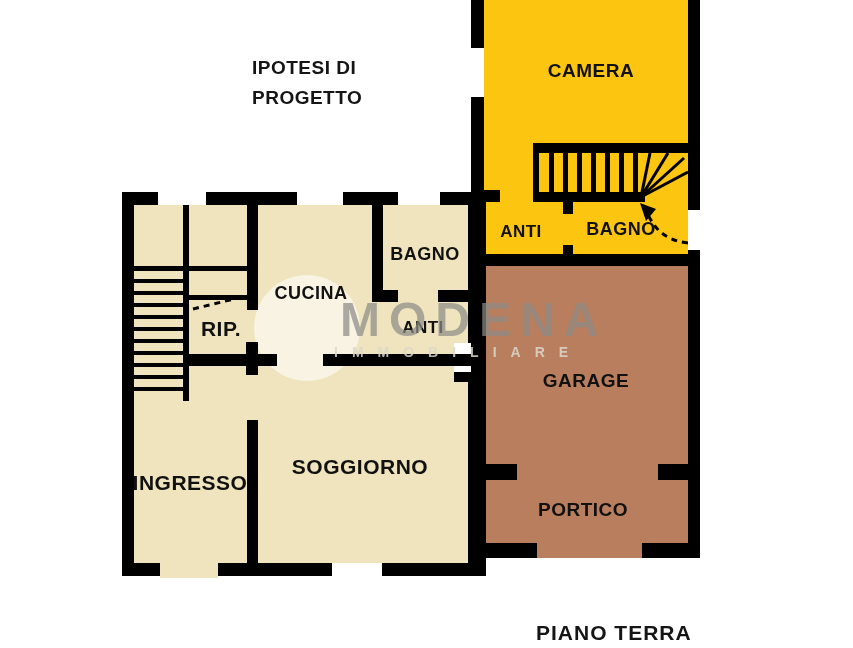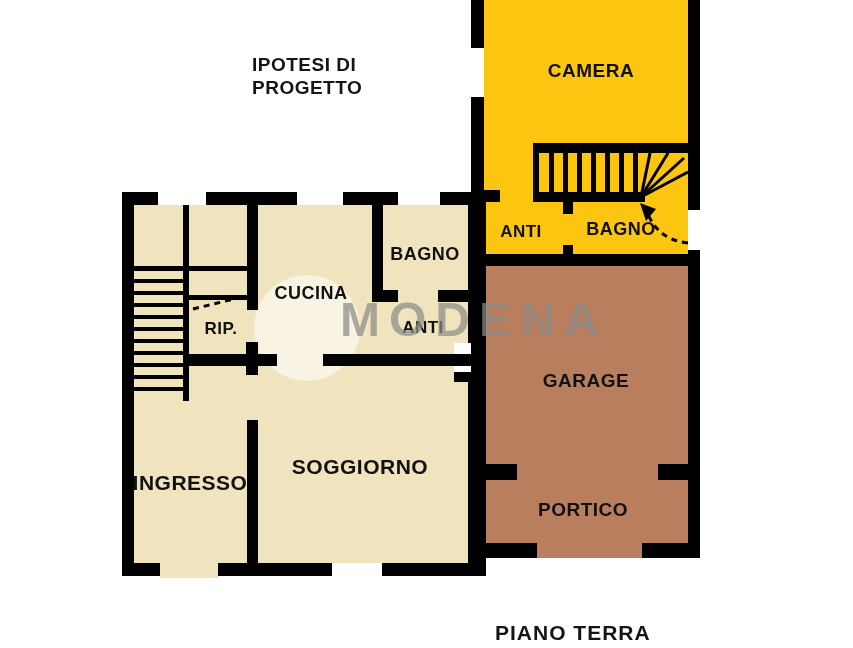--- a/index.html
+++ b/index.html
@@ -16,21 +16,21 @@
   .door-tab{position:absolute;z-index:4;background:var(--cream,#EFE4BE);}
   .tread{position:absolute;z-index:3;background:var(--wall,#000);}
   #overlay-svg{position:absolute;left:0;top:0;z-index:4;}
   .room-label{position:absolute;z-index:5;transform:translate(-50%,-50%);
       font-weight:bold;color:var(--label,#111);letter-spacing:0.5px;white-space:nowrap;}
   .wm-text{position:absolute;z-index:6;font-weight:bold;white-space:nowrap;
       color:rgba(140,138,135,0.72);}
   .wm-tag{position:absolute;z-index:6;font-weight:bold;white-space:nowrap;
       color:rgba(220,215,205,0.85);}
   .plan-title{position:absolute;z-index:7;font-weight:bold;color:#151515;
-      font-size:19px;line-height:23px;letter-spacing:0.5px;white-space:pre-line;}
+      font-size:19px;line-height:30px;letter-spacing:0.5px;white-space:pre-line;}
   .floor-label{position:absolute;z-index:7;font-weight:bold;color:#151515;
       font-size:21px;letter-spacing:1px;white-space:nowrap;}
 </style>
 </head>
 <body>
 
 <div id="plan">
 
   <div class="room-bg bg-cream" style="left:122px;top:192px;width:360px;height:384px;"></div>
   <div class="room-bg bg-yellow" style="left:471px;top:0;width:229px;height:266px;"></div>
@@ -106,26 +106,27 @@
     <line x1="193" y1="309" x2="242" y2="297" stroke="#000" stroke-width="3" stroke-dasharray="6,5"></line>
     <path d="M688,243 Q658,240 647,212" fill="none" stroke="#000" stroke-width="3" stroke-dasharray="6,5"></path>
     <polygon points="640,203 656,209 646,221" fill="#000"></polygon>
   </svg>
 
   <div class="room-label" style="left:591px;top:71px;font-size:19px;">CAMERA</div>
   <div class="room-label" style="left:521px;top:232px;font-size:17px;">ANTI</div>
   <div class="room-label" style="left:621px;top:229px;font-size:18px;">BAGNO</div>
   <div class="room-label" style="left:425px;top:254px;font-size:18px;">BAGNO</div>
   <div class="room-label" style="left:311px;top:293px;font-size:18px;text-align:right;">CUCINA</div>
-  <div class="room-label" style="left:221px;top:329px;font-size:17px;">RIP.</div>
+  <div class="room-label" style="left:221px;top:329px;font-size:21px;">RIP.</div>
   <div class="room-label" style="left:423px;top:328px;font-size:17px;">ANTI</div>
   <div class="room-label" style="left:190px;top:483px;font-size:21px;">INGRESSO</div>
   <div class="room-label" style="left:360px;top:467px;font-size:21px;">SOGGIORNO</div>
   <div class="room-label" style="left:586px;top:381px;font-size:19px;">GARAGE</div>
   <div class="room-label" style="left:583px;top:510px;font-size:19px;">PORTICO</div>
 
   <div class="wm-text" style="left:296px;top:292px;font-size:48px;letter-spacing:9px;margin-left:44px;">MODENA</div>
+  <div class="wm-tag" style="left:334px;top:344px;font-size:14px;letter-spacing:14px;">IMMOBILIARE</div>
 
   <div class="plan-title" style="left:252px;top:53px;">IPOTESI DI
 PROGETTO</div>
-  <div class="floor-label" style="left:495px;top:621px;">PIANO TERRA</div>
+  <div class="floor-label" style="left:536px;top:621px;">PIANO TERRA</div>
 
 </div>
 
 </body></html>

